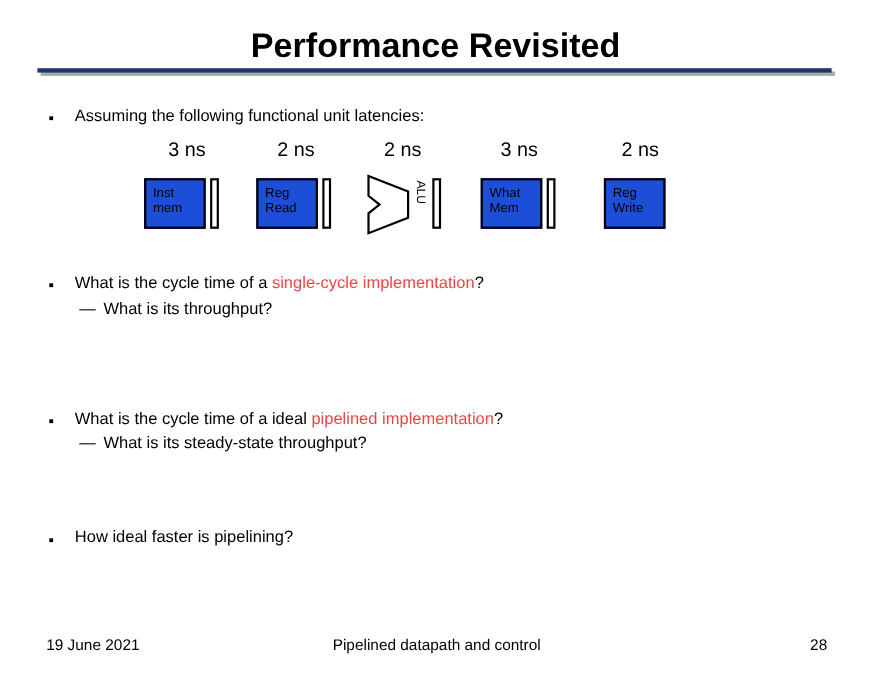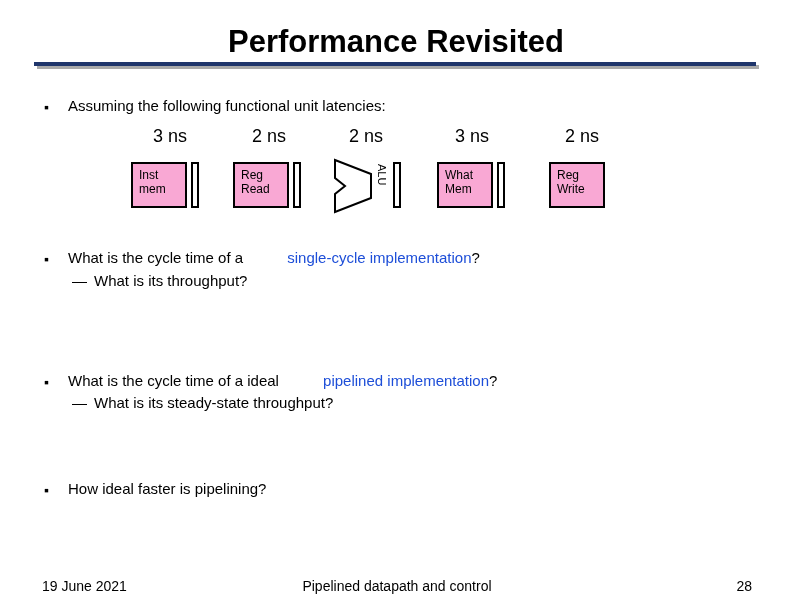--- a/index.html
+++ b/index.html
@@ -9,26 +9,26 @@
   .rule-wrap { position: absolute; top: 62px; left: 34px; width: 722px; }
   .rule-shadow { position: absolute; top: 3px; left: 3px; width: 722px; height: 4px; background: #aaa; }
   .rule { position: absolute; top: 0; left: 0; width: 722px; height: 4px; background: #1f356b; }
   .body { position: absolute; top: 84px; left: 42px; width: 710px; font-size: 15px; line-height: 1.35; }
   .b1 { margin: 12px 0 0 0; padding-left: 26px; position: relative; }
   .b1::before { content: "\25AA"; position: absolute; left: 2px; top: 2px; font-size: 14px; color: #000; }
   .b2 { margin: 2px 0 0 30px; padding-left: 22px; position: relative; }
   .b2::before { content: "\2014"; position: absolute; left: 0; top: 0; }
   .gap-lg { height: 68px; }
   .gap-md { height: 54px; }
-  .red { color: #1d4ed8; margin-left: 40px; }
+  .red { color: #ef4444; }
   .diagram { position: absolute; top: 126px; left: 135px; width: 550px; height: 96px; }
   .lat-row { position: absolute; top: 0; left: 0; width: 100%; font-size: 18px; }
   .lat { position: absolute; top: 0; text-align: right; }
   .boxes { position: absolute; top: 30px; left: 0; width: 100%; height: 60px; }
-  .unit { position: absolute; top: 6px; border: 2px solid #000; background: #f9a8d4; font-size: 12px; padding: 4px 6px; text-align: left; line-height: 1.2; }
+  .unit { position: absolute; top: 6px; border: 2px solid #000; background: #1d4ed8; font-size: 12px; padding: 4px 6px; text-align: left; line-height: 1.2; }
   .latch { position: absolute; top: 6px; width: 8px; height: 46px; border: 2px solid #000; background: #fff; }
   .alu-wrap { position: absolute; top: 2px; }
   .alu-shape { fill: #fff; stroke: #000; stroke-width: 2; }
   .alu-text { font-size: 11px; }
   .footer { position: absolute; bottom: 18px; left: 42px; width: 710px; font-size: 14px; display: flex; justify-content: space-between; }
   .ftr-c { position: absolute; left: 0; width: 100%; text-align: center; }
   .ftr-l { position: relative; }
   .ftr-r { position: relative; }
 </style>
 </head>

